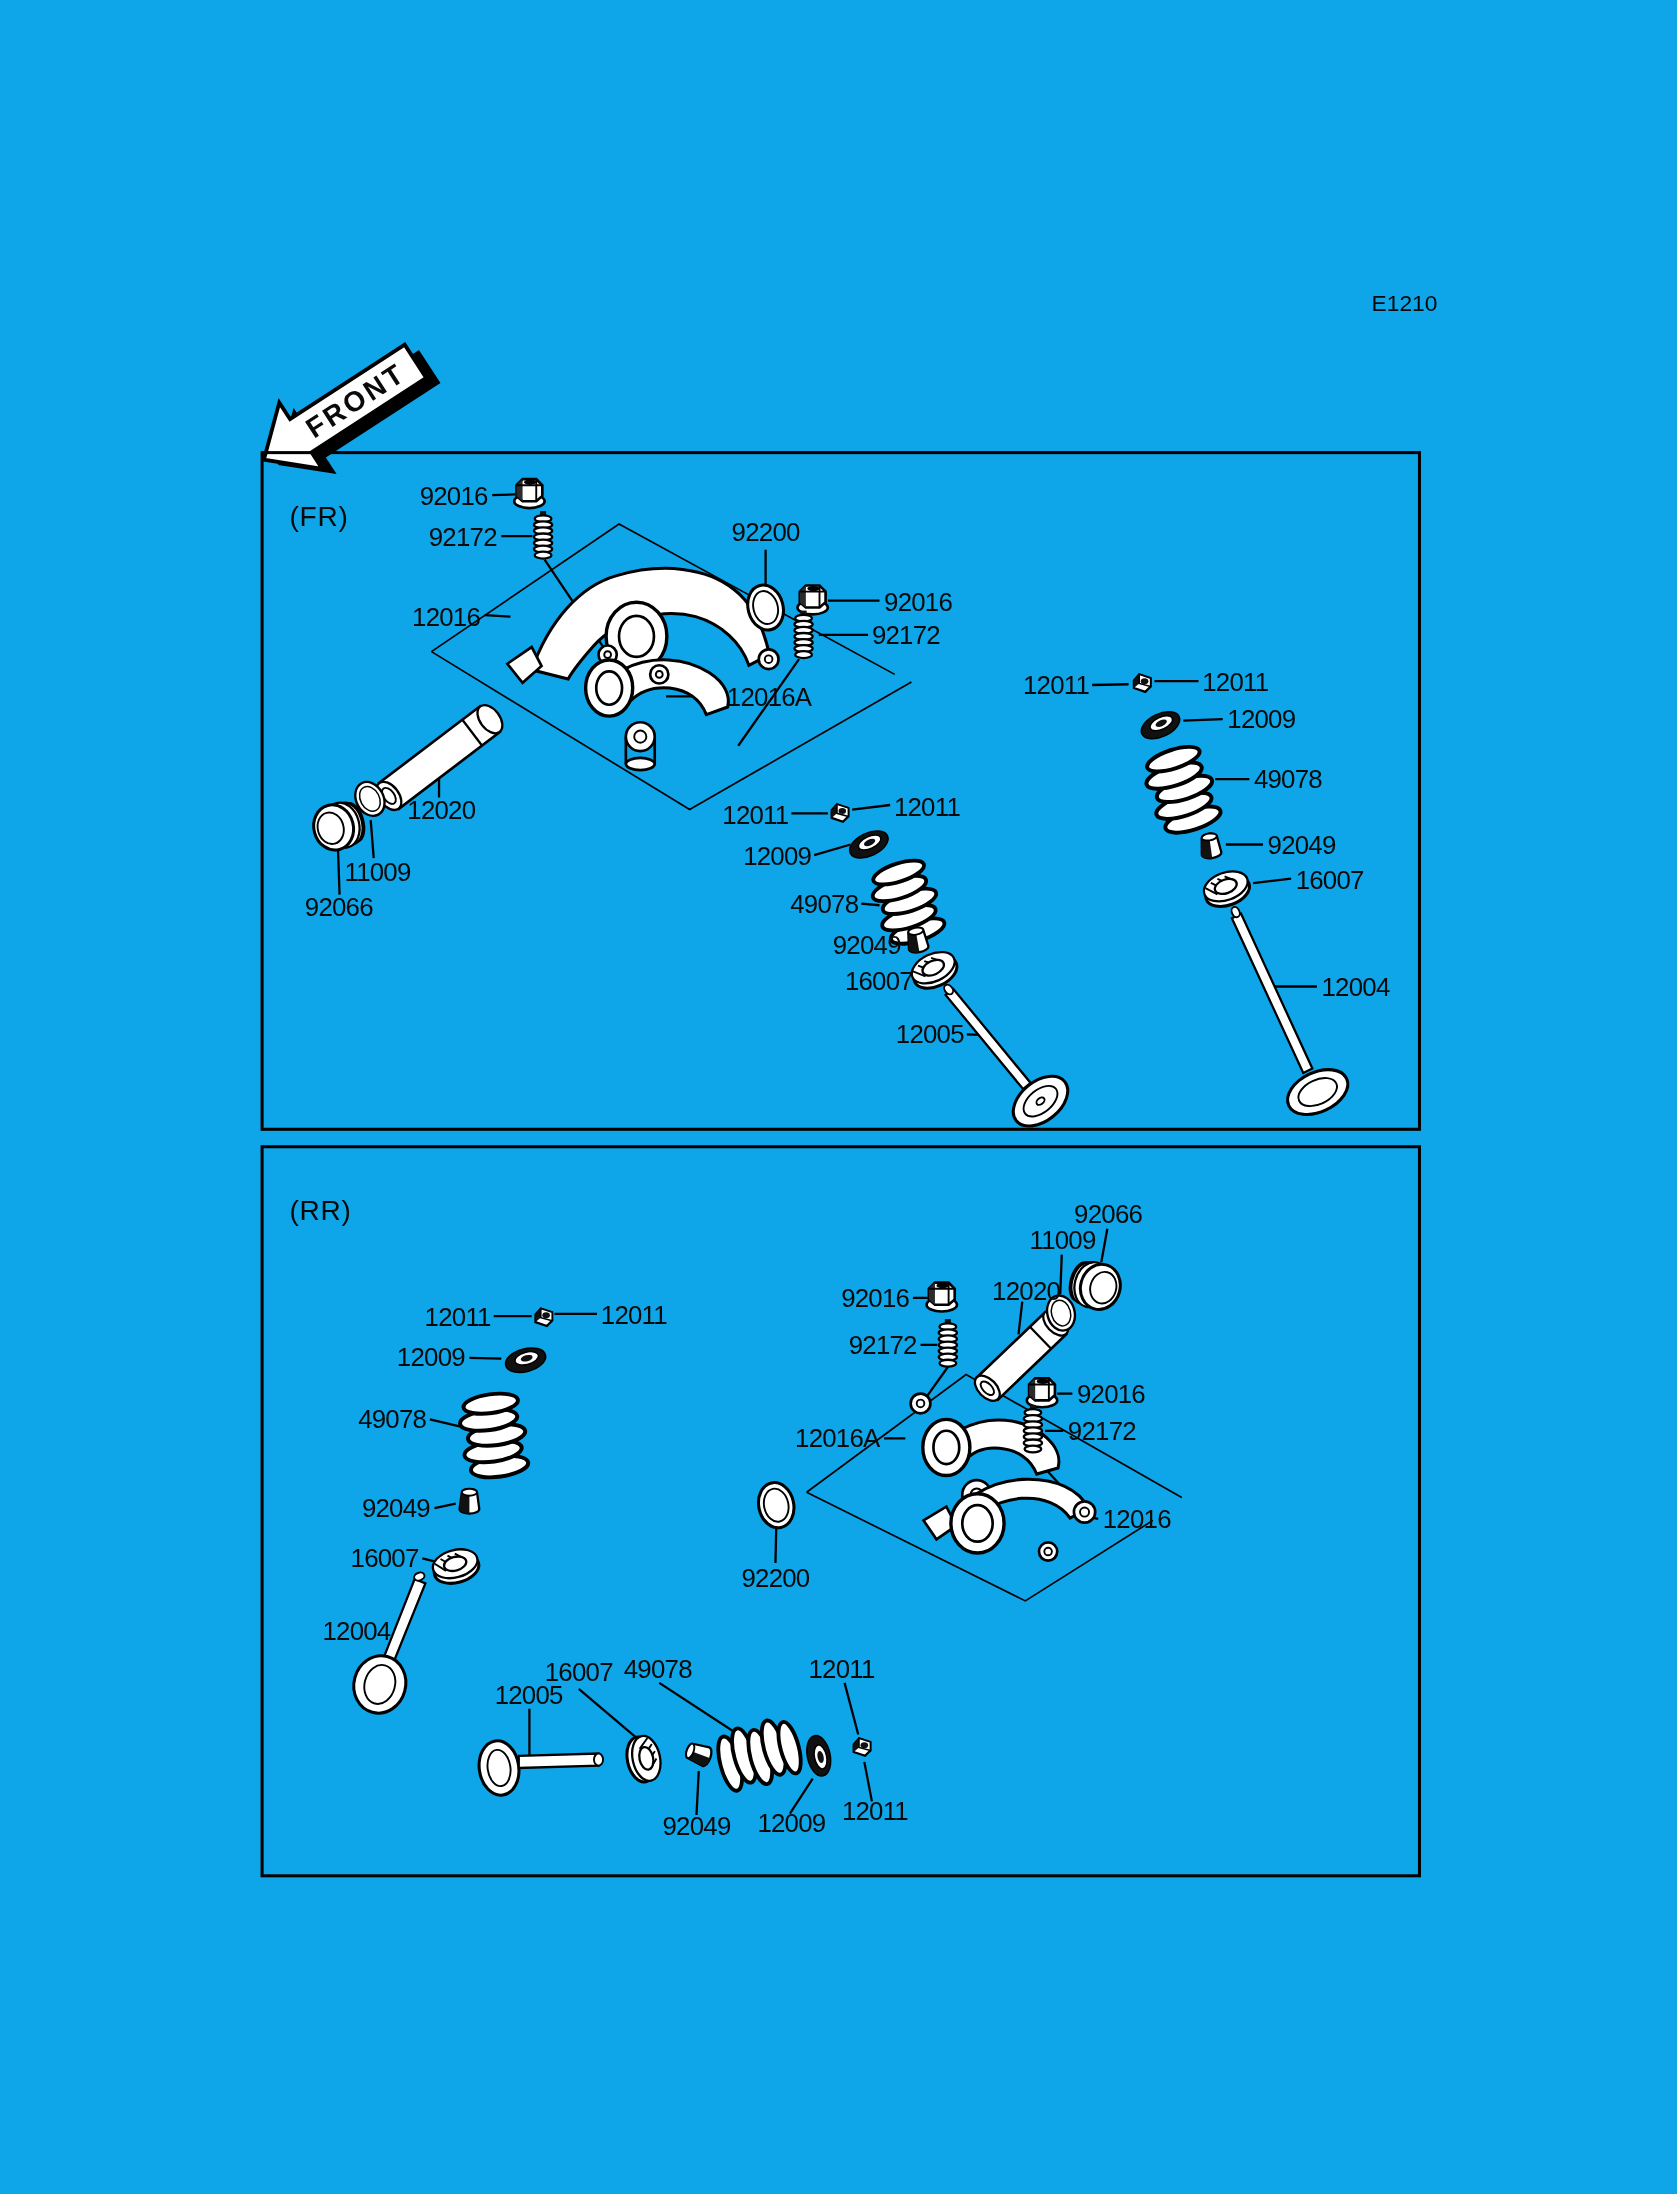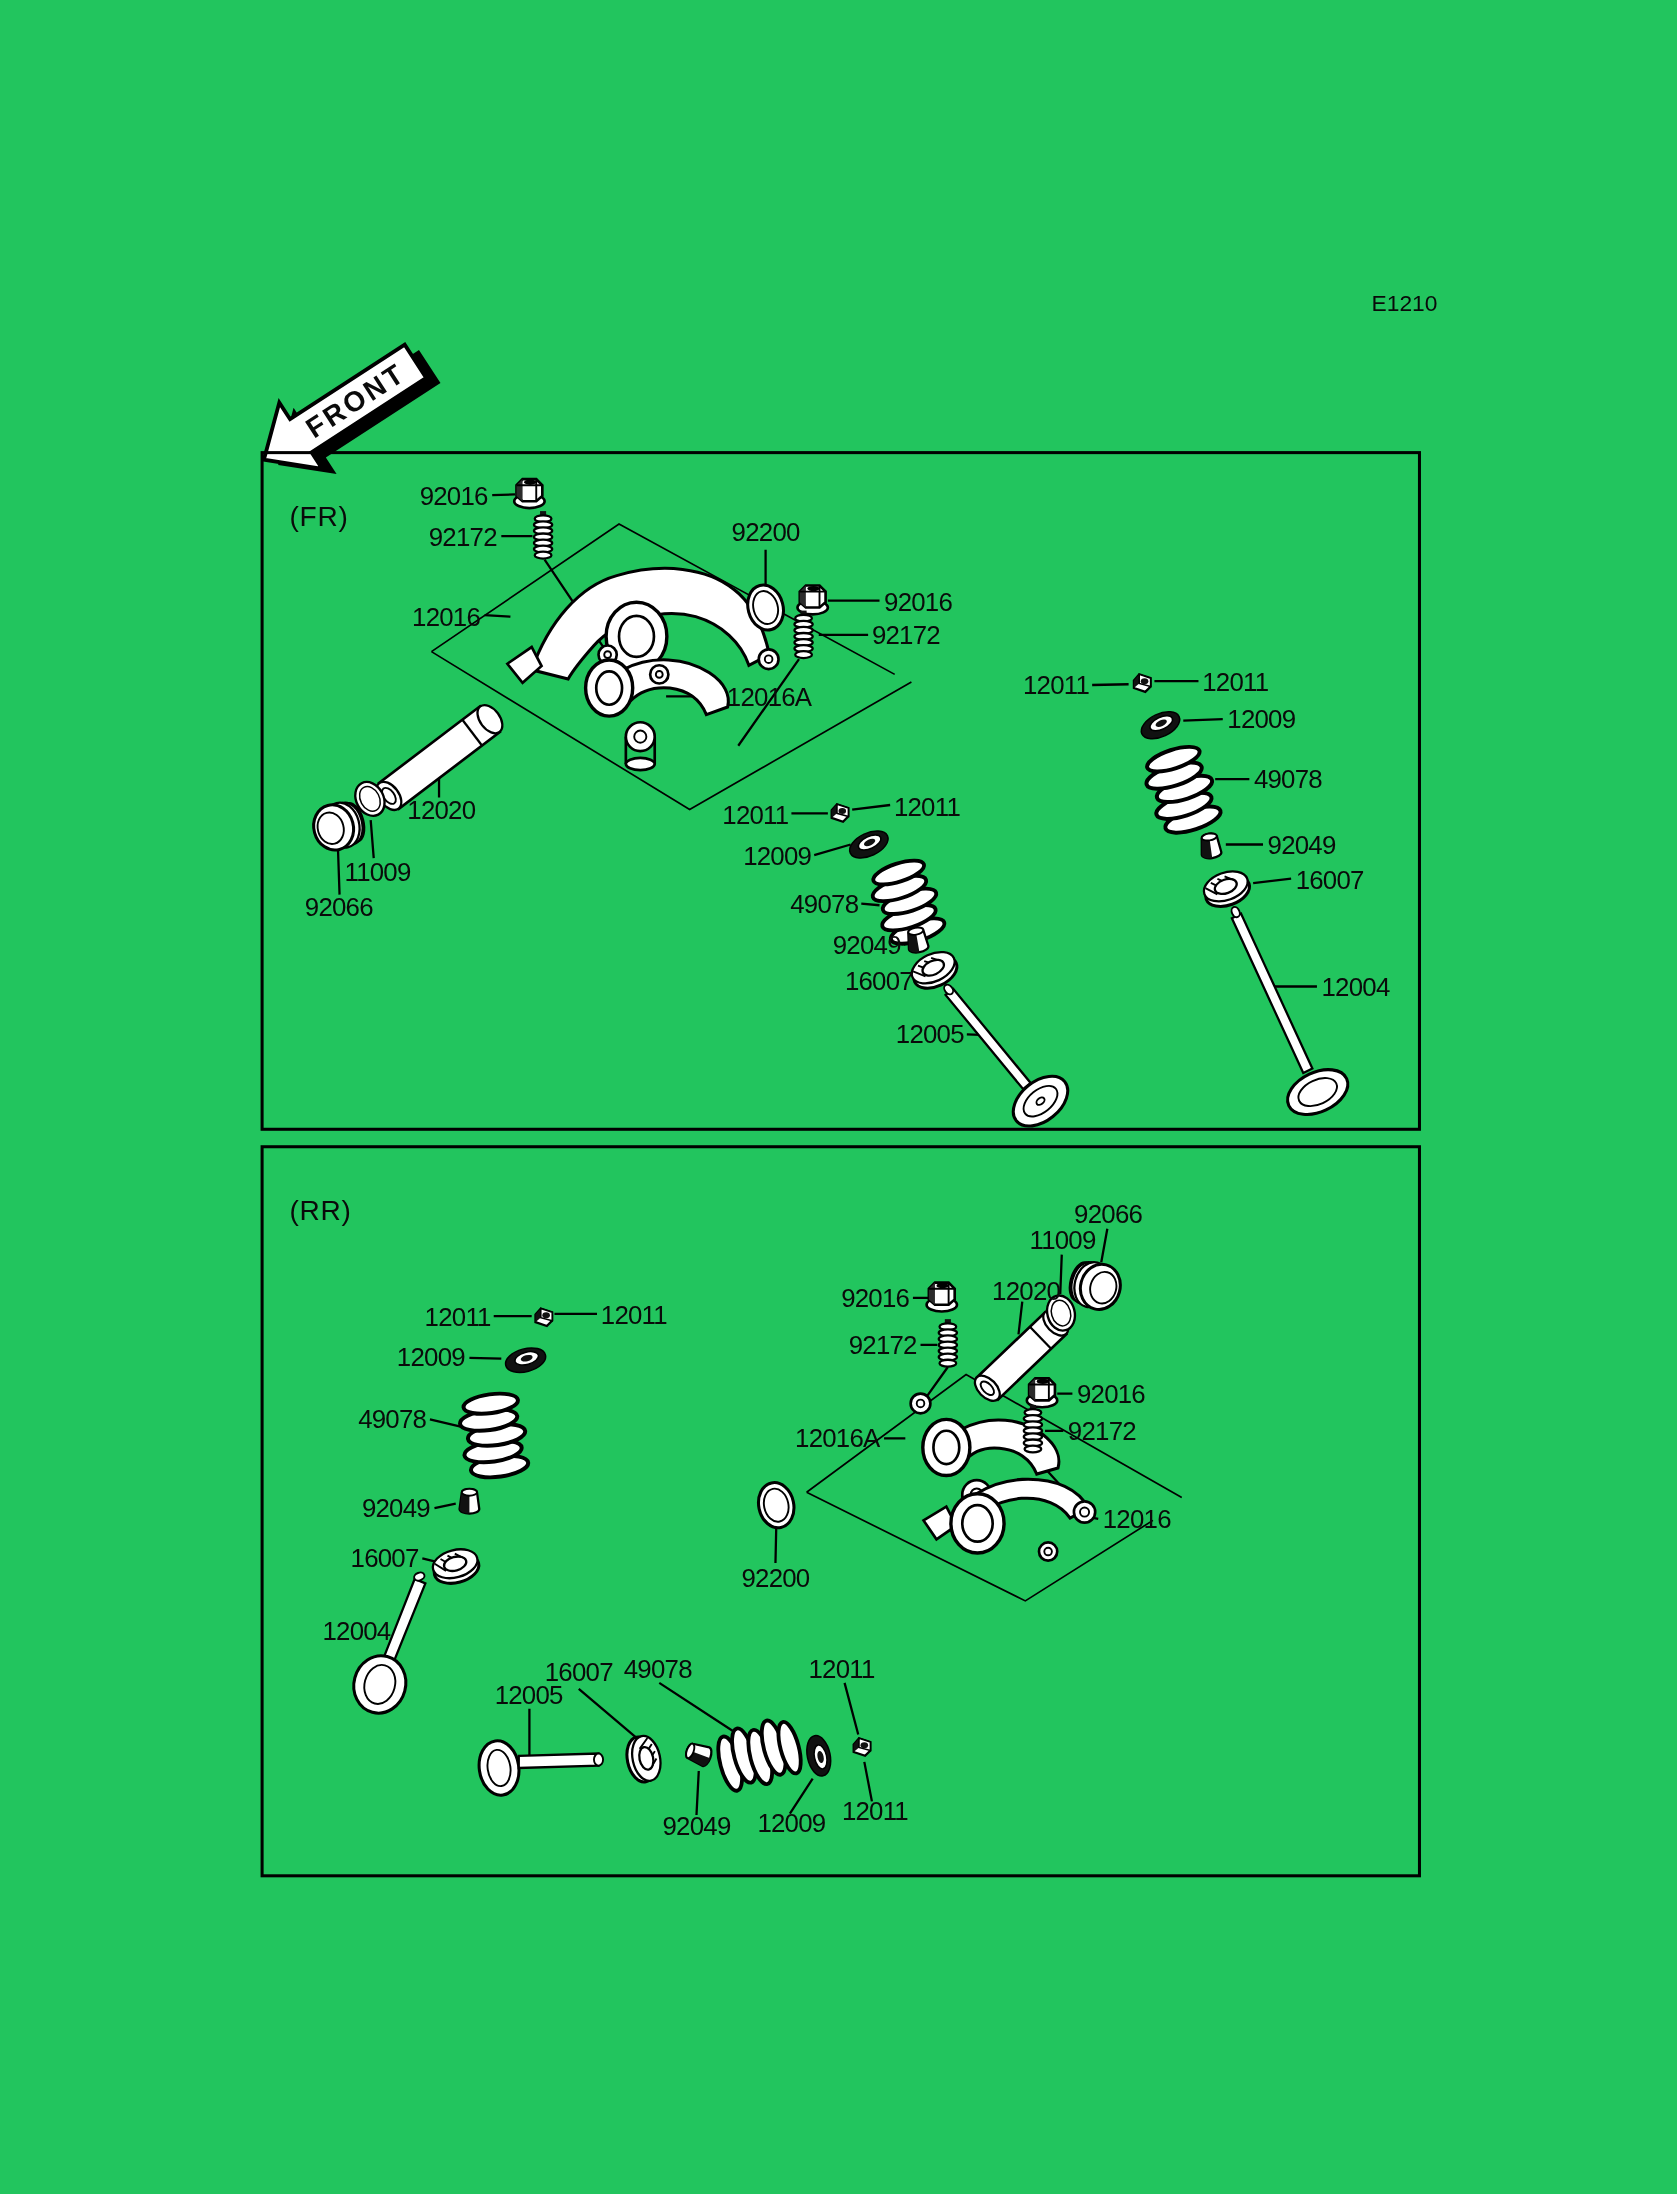--- a/index.html
+++ b/index.html
@@ -1,16 +1,16 @@
 <!DOCTYPE html>
 <html style="font-size:12px"><head>
 <meta charset="utf-8">
 <style>
   html,body{margin:0;padding:0;background:#ffffff;}
-  .page{width:1677px;height:2194px;position:relative;background:#22c55e;}
+  .page{width:1677px;height:2194px;position:relative;background:#0ea5e9;}
   svg{display:block;}
   text{font-family:"Liberation Sans","DejaVu Sans",sans-serif;fill:#0a0a0a;}
   .plabel{font-size:34px;letter-spacing:-1px;}
   .tag{font-size:37px;letter-spacing:1px;}
   .code{font-size:30px;}
   .front-txt{font-size:37px;font-weight:bold;letter-spacing:4px;}
 </style>
 </head>
 <body>
 

